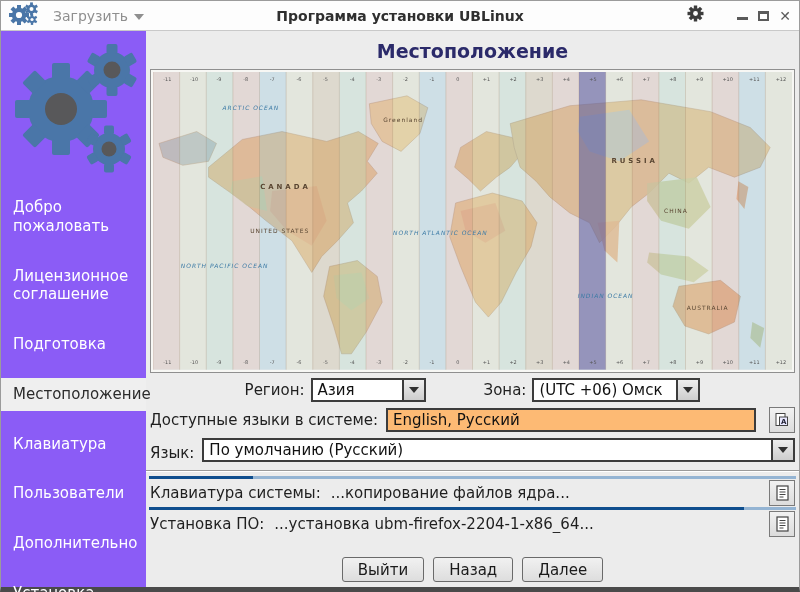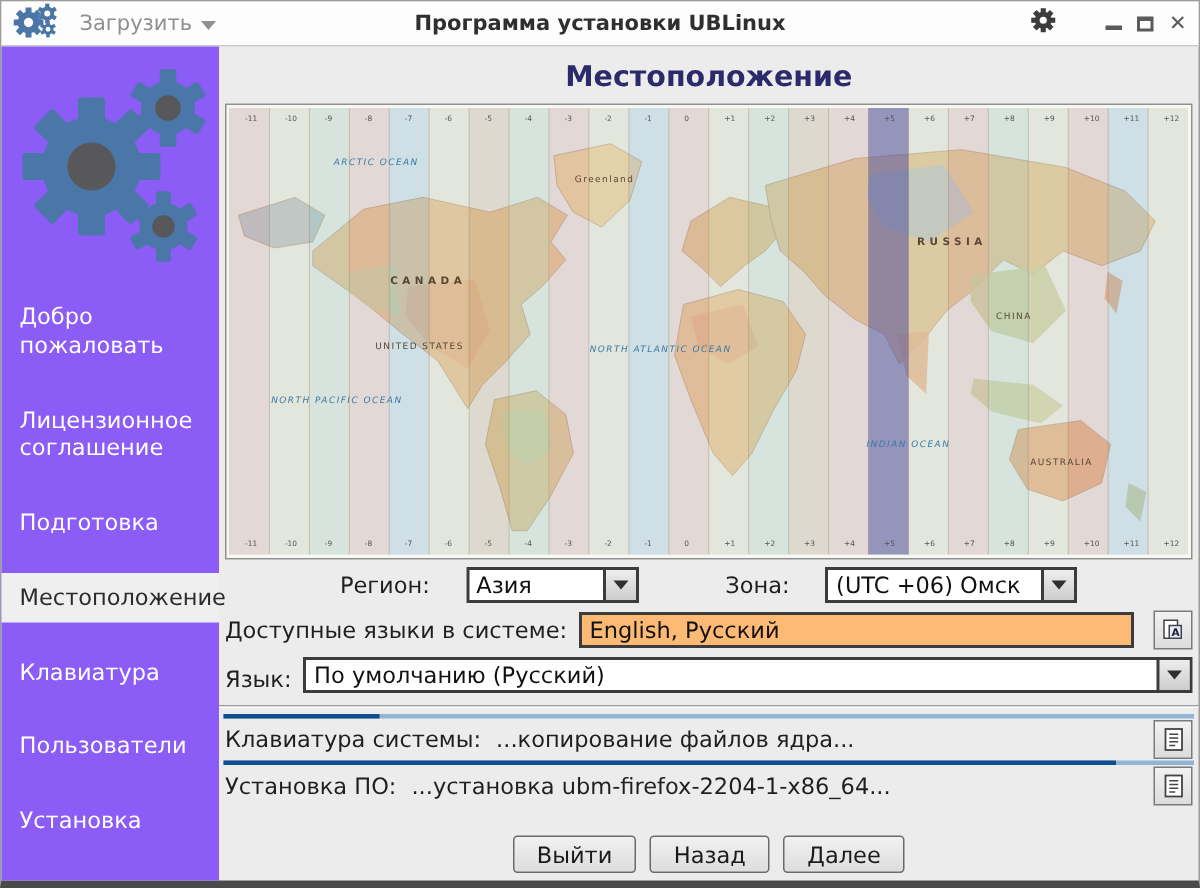--- a/index.html
+++ b/index.html
@@ -38,21 +38,21 @@
   .map-wrap svg { width:100%; height:100%; display:block; }
   .map-label-land { font-size:7px; fill:#5a4632; letter-spacing:3px; font-weight:bold; }
   .map-label-land2 { font-size:6px; fill:#5a4632; letter-spacing:1px; }
   .map-label-sea { font-size:6px; fill:#3d7ba6; letter-spacing:1px; font-style:italic; }
   .tz-num { font-size:5px; fill:#555; }
 
   
   .lbl { font-size:15px; color:#1f1f1f; white-space:nowrap; }
   .row { display:flex; align-items:center; margin:5px 4px 0; }
   .row-center { justify-content:center; gap:58px; }
-  .grp { display:flex; align-items:center; gap:24px; }
+  .grp { display:flex; align-items:center; gap:6px; }
   .combo { display:flex; align-items:stretch; height:24px; border:2px solid #3c3c3c; background:#fff; }
   .combo-value { flex:1; font-size:15px; color:#111; padding:1px 5px; white-space:nowrap; overflow:hidden; display:flex; align-items:center; }
   .combo-arrow { width:22px; flex:0 0 22px; border-left:2px solid #3c3c3c;
     background:linear-gradient(#ededed,#cdcdcd); display:flex; align-items:center; justify-content:center; }
   .combo-arrow::after { content:""; width:0; height:0; border-left:5px solid transparent;
     border-right:5px solid transparent; border-top:6px solid #2f2f2f; }
   .txt-input { flex:1; height:24px; border:2px solid #3c3c3c; background:#fdba74; font-size:15px;
     color:#111; padding:0 5px; font-family:inherit; min-width:0; }
   .tool-btn { width:26px; height:26px; flex:0 0 26px; margin-left:5px; border:1px solid #7a7a7a;
     background:linear-gradient(#f2f2f2,#dcdcdc); display:flex; align-items:center; justify-content:center; }
@@ -199,20 +199,21 @@
           </g>
         </svg>
       </div>
       <div class="side-menu">
         <div class="side-item">Добро пожаловать</div>
         <div class="side-item">Лицензионное соглашение</div>
         <div class="side-item">Подготовка</div>
         <div class="side-item active">Местоположение</div>
         <div class="side-item">Клавиатура</div>
         <div class="side-item">Пользователи</div>
+        <div class="side-item">Дополнительно</div>
         <div class="side-item">Установка</div>
 
       </div>
     </div>
 
     <div class="main">
       <div class="page-title">Местоположение</div>
 
       <div class="map-wrap">
         <svg viewBox="0 0 644 300" preserveAspectRatio="none">

